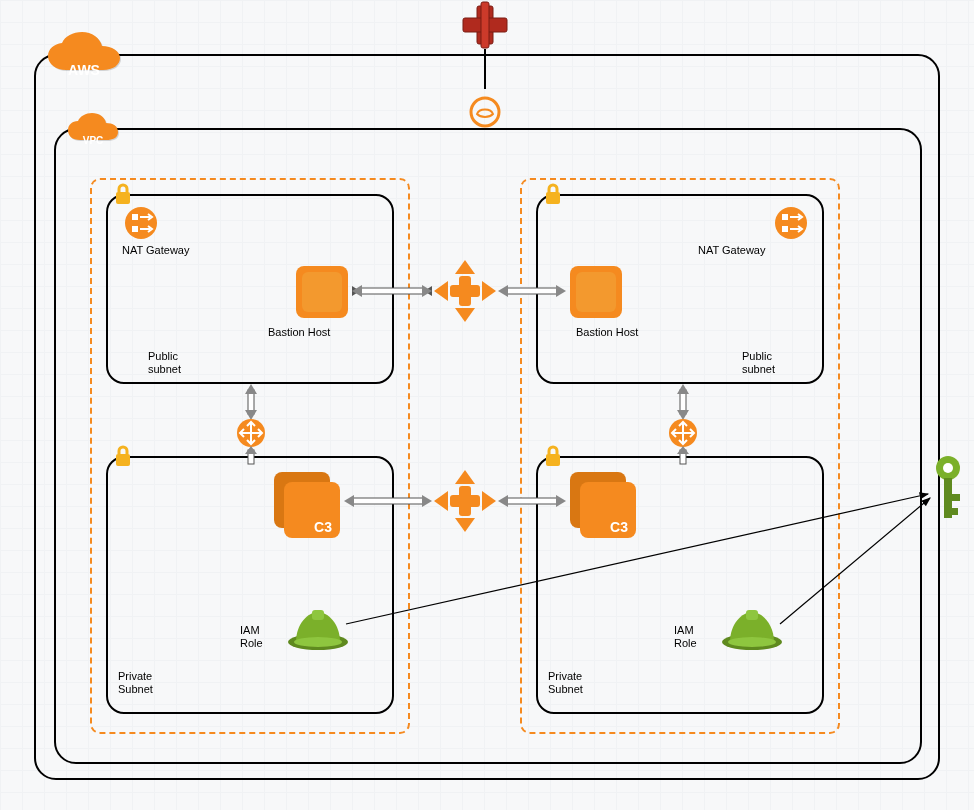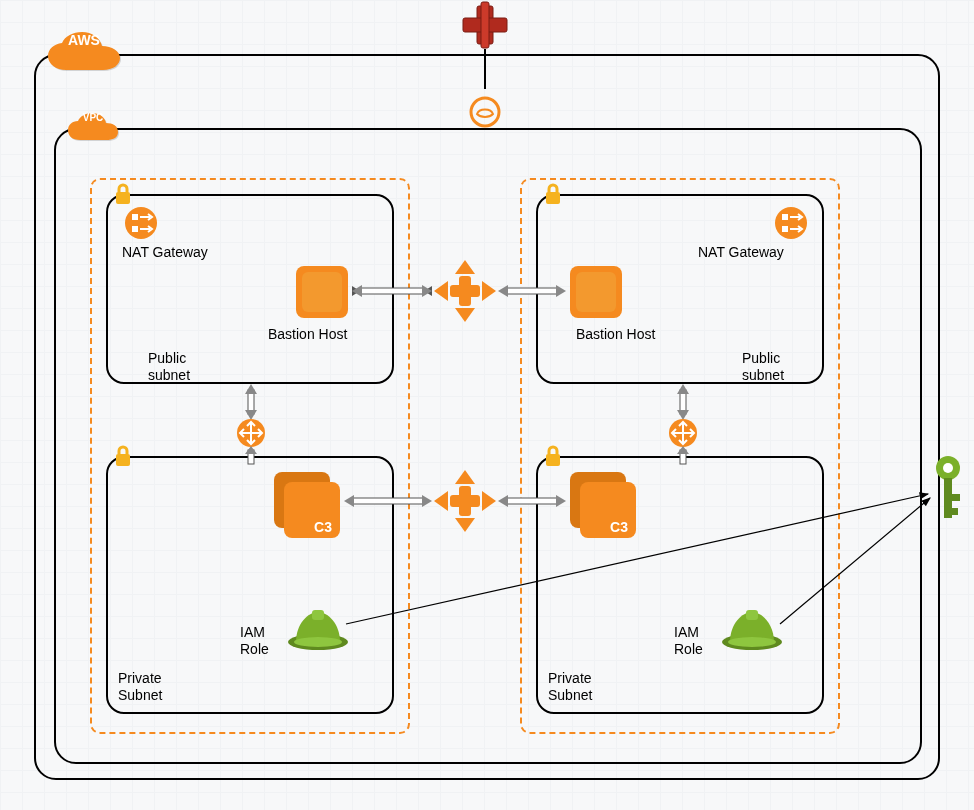--- a/index.html
+++ b/index.html
@@ -1,25 +1,25 @@
 <!DOCTYPE html>
 <html><head>
 <meta charset="utf-8">
 <style>
 *{box-sizing:border-box;margin:0;padding:0}
 body{width:974px;height:810px;background:#f7f8f9;font-family:Arial,Helvetica,sans-serif;font-size:12px;color:#000;position:relative}
 .grid{position:absolute;inset:0;background-image:linear-gradient(#eef0f2 1px,transparent 1px),linear-gradient(90deg,#eef0f2 1px,transparent 1px);background-size:22px 22px;opacity:.7}
 .box{position:absolute;border:2px solid #000;border-radius:22px}
 .dashed-box{position:absolute;border:2px dashed #f58a1f;border-radius:10px}
 .subnet{position:absolute;border:2px solid #000;border-radius:18px;background:transparent}
-.badge{position:absolute;display:flex;align-items:flex-start;justify-content:center;font-weight:bold;color:#fff;font-size:14px}
+.badge{position:absolute;display:flex;align-items:flex-end;justify-content:center;font-weight:bold;color:#fff;font-size:14px}
 .aws-cloud{width:76px;height:46px}
 .vpc-cloud{width:54px;height:34px}
 .cloud{filter:drop-shadow(1px 1px 0 rgba(0,0,0,.15))}
-.label{position:absolute;font-size:14px;line-height:1.2}
+.label{position:absolute;font-size:11px;line-height:1.2}
 .ic{position:absolute}
 svg{display:block}
 .arrow-line{position:absolute;background:#000}
 </style>
 </head>
 <body>
 <div class="grid"></div>
 
 <div class="ic" style="left:455px;top:0px">
 <svg width="60" height="50" viewBox="0 0 60 50">

